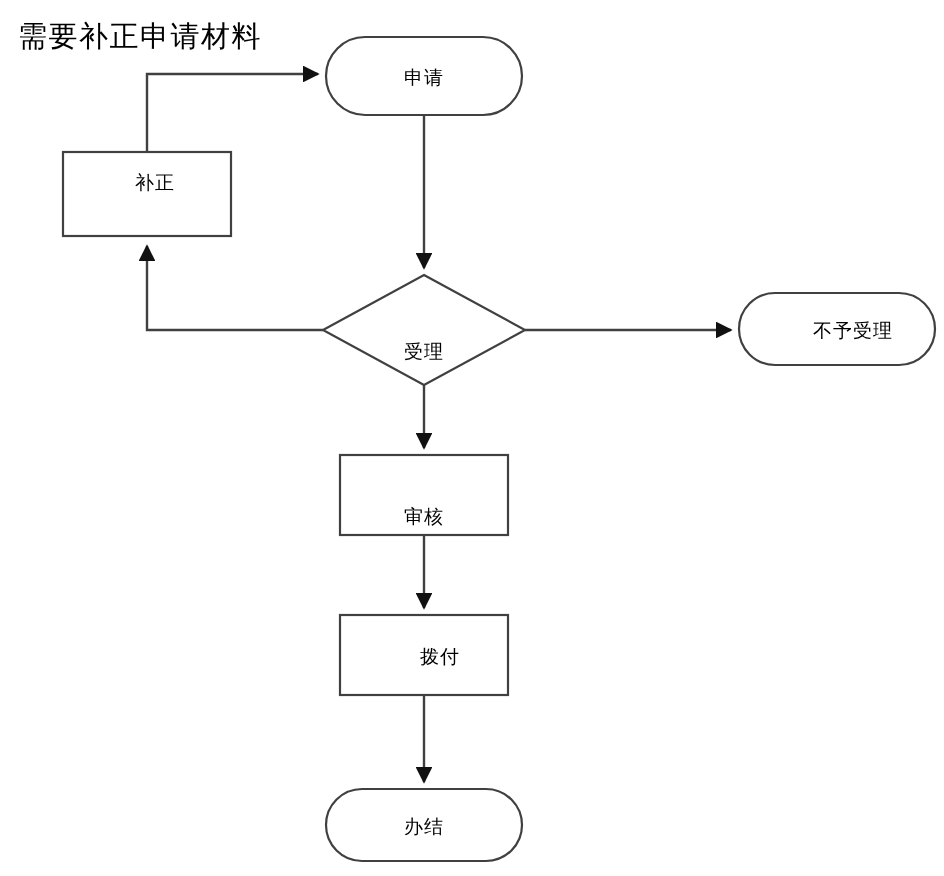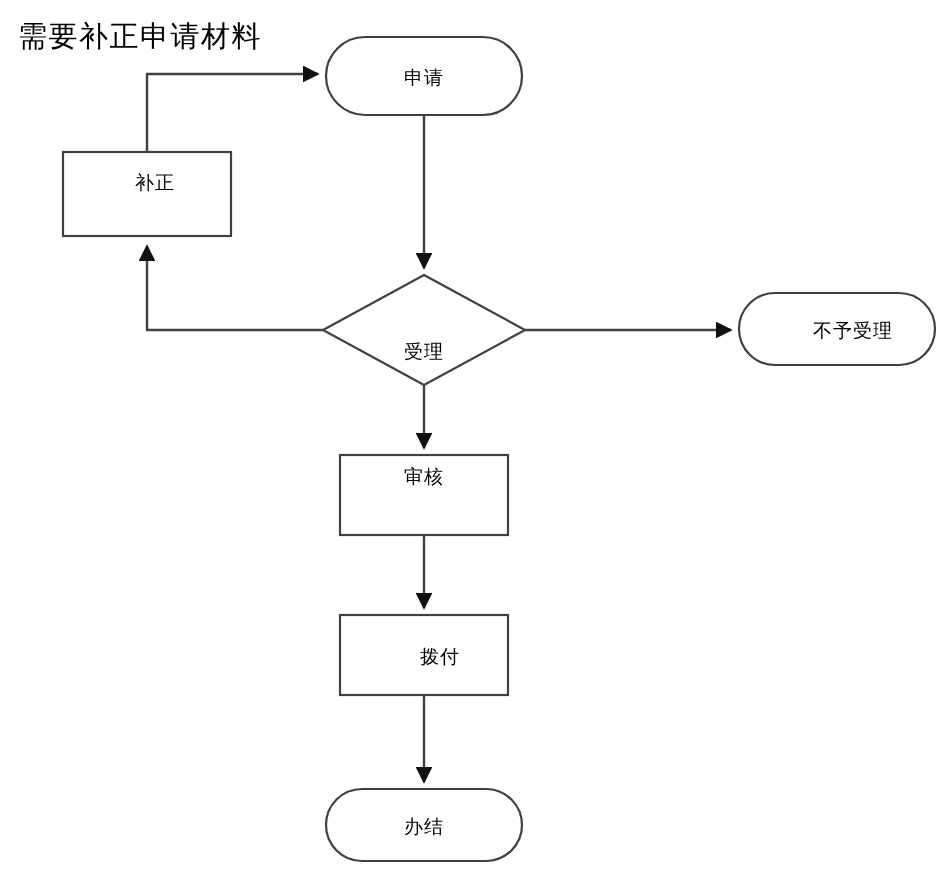--- a/index.html
+++ b/index.html
@@ -95,21 +95,21 @@
   </svg>
 
   <div class="node-text centered" style="left:424px; top:77px;">申请</div>
 
   <div class="node-text centered" style="left:147px; top:182px;margin-left:8px;">补正</div>
 
   <div class="node-text centered" style="left:424px; top:331px;margin-top:20px;">受理</div>
 
   <div class="node-text centered" style="left:837px; top:330px;margin-left:16px;">不予受理</div>
 
-  <div class="node-text centered" style="left:424px; top:476px;">审核</div>
+  <div class="node-text centered" style="left:424px; top:516px;">审核</div>
 
   <div class="node-text centered" style="left:440px; top:656px;">拨付</div>
 
   <div class="node-text centered" style="left:424px; top:826px;">办结</div>
 
   <div class="edge-label" style="left:18px; top:22px;">需要补正申请材料</div>
 
 
 </div>
 

